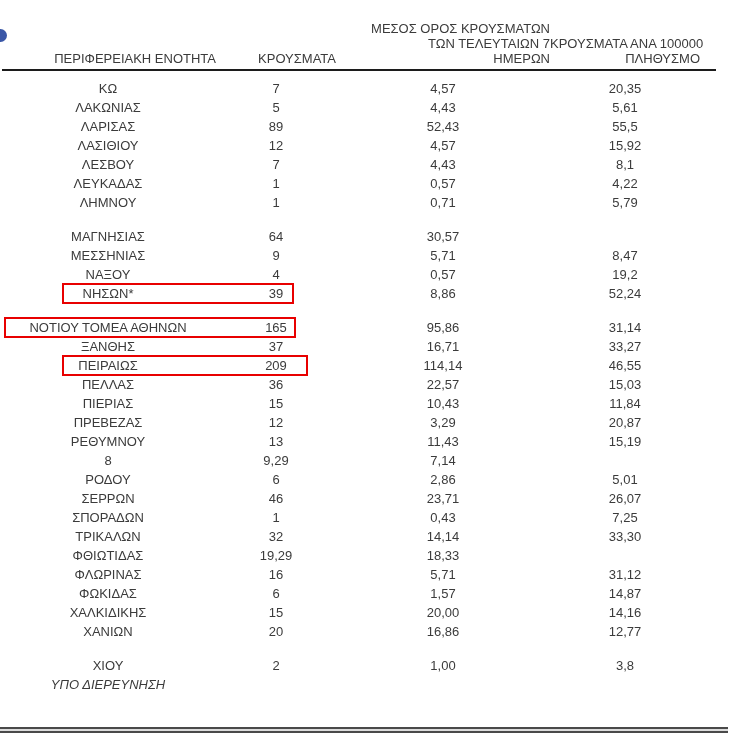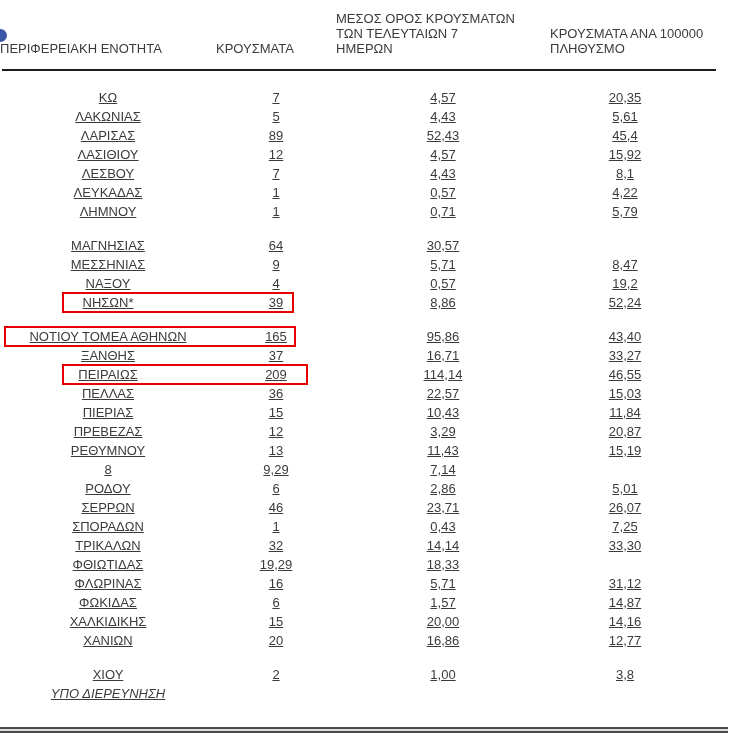--- a/index.html
+++ b/index.html
@@ -26,32 +26,32 @@
   }
   .table-wrap { position: absolute; left: 0; top: 0; width: 720px; }
   .thead {
     position: relative;
     display: grid;
     grid-template-columns: 216px 120px 214px 150px;
     align-items: end;
     height: 68px;
   }
   .th {
-    text-align: left;
+    text-align: right;
     line-height: 15px;
-    padding-bottom: 12px;
+    padding-bottom: 2px;
     white-space: nowrap;
   }
   .head-rule {
     position: absolute;
     left: 2px; top: 69px;
     width: 714px; height: 2px;
     background: #1c1c1c;
   }
-  .tbody { position: relative; margin-top: 20px; text-decoration: underline; }
+  .tbody { position: relative; margin-top: 11px; }
   .tr {
     position: relative;
     display: grid;
     grid-template-columns: 216px 120px 214px 150px;
     height: 19px;
     line-height: 19px;
   }
   .td { text-align: center; white-space: nowrap; }
   .tr.italic .td { font-style: italic; }
   .spacer-row { height: 15px; }
@@ -110,21 +110,21 @@
         <div class="tr">
     <div class="td c1">ΛΑΚΩΝΙΑΣ</div>
     <div class="td c2">5</div>
     <div class="td c3">4,43</div>
     <div class="td c4">5,61</div>
   </div>
         <div class="tr">
     <div class="td c1">ΛΑΡΙΣΑΣ</div>
     <div class="td c2">89</div>
     <div class="td c3">52,43</div>
-    <div class="td c4">45,4</div>
+    <div class="td c4">55,5</div>
   </div>
         <div class="tr">
     <div class="td c1">ΛΑΣΙΘΙΟΥ</div>
     <div class="td c2">12</div>
     <div class="td c3">4,57</div>
     <div class="td c4">15,92</div>
   </div>
         <div class="tr">
     <div class="td c1">ΛΕΣΒΟΥ</div>
     <div class="td c2">7</div>
@@ -166,21 +166,21 @@
     <div class="td c2">39</div>
     <div class="td c3">8,86</div>
     <div class="td c4">52,24</div>
   <div class="red-box box-nison"></div>
         </div>
         <div class="spacer-row"></div>
         <div class="tr">
     <div class="td c1">ΝΟΤΙΟΥ ΤΟΜΕΑ ΑΘΗΝΩΝ</div>
     <div class="td c2">165</div>
     <div class="td c3">95,86</div>
-    <div class="td c4">43,40</div>
+    <div class="td c4">31,14</div>
   <div class="red-box box-notiou"></div>
         </div>
         <div class="tr">
     <div class="td c1">ΞΑΝΘΗΣ</div>
     <div class="td c2">37</div>
     <div class="td c3">16,71</div>
     <div class="td c4">33,27</div>
   </div>
         <div class="tr">
     <div class="td c1">ΠΕΙΡΑΙΩΣ</div>

